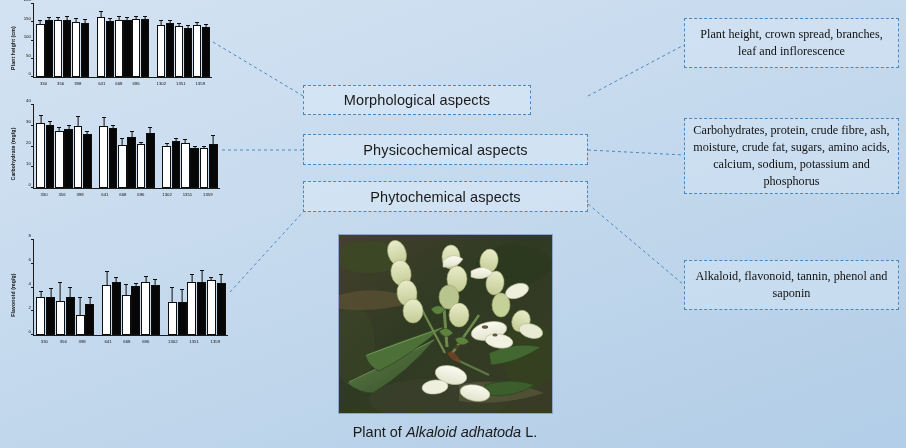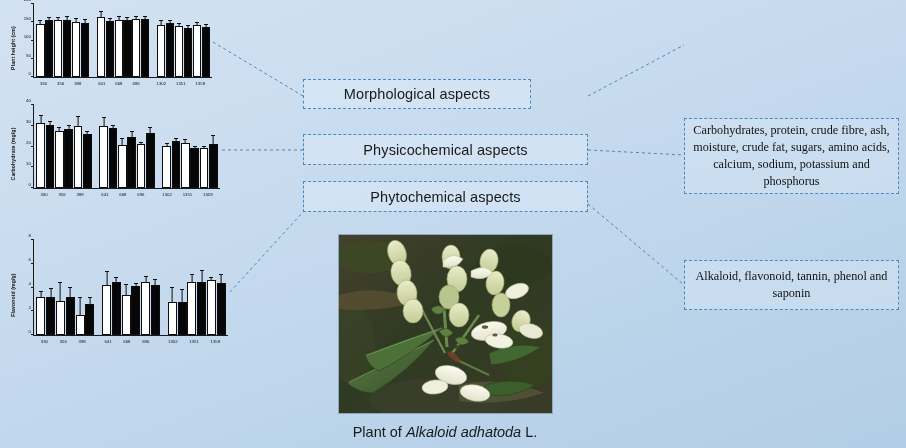--- a/index.html
+++ b/index.html
@@ -647,30 +647,33 @@
           <div class="group-gap"></div>
           <div class="x-group">
             <div class="x-label pair">1302</div>
             <div class="x-label pair">1351</div>
             <div class="x-label pair">1359</div>
           </div>
         </div>
     </div>
   </div>
 
-  <div class="center-box" style="left:303px; top:79px; width:228px; height:30px;">
+  <div class="center-box" style="left:303px; top:85px; width:228px; height:30px;">
     <span>Morphological aspects</span>
   </div>
   <div class="center-box" style="left:303px; top:134px; width:285px; height:31px;">
     <span>Physicochemical aspects</span>
   </div>
   <div class="center-box" style="left:303px; top:181px; width:285px; height:31px;">
     <span>Phytochemical aspects</span>
   </div>
 
+  <div class="right-box" style="left:684px; top:18px; width:215px; height:50px;">
+    <span>Plant height, crown spread, branches, leaf and inflorescence</span>
+  </div>
   <div class="right-box" style="left:684px; top:118px; width:215px; height:76px;">
     <span>Carbohydrates, protein, crude fibre, ash, moisture, crude fat, sugars, amino acids, calcium, sodium, potassium and phosphorus</span>
   </div>
   <div class="right-box" style="left:684px; top:260px; width:215px; height:50px;">
     <span>Alkaloid, flavonoid, tannin, phenol and saponin</span>
   </div>
 
   <div class="photo-frame">
     <svg viewBox="0 0 213 178" width="213" height="178">
       <defs>

